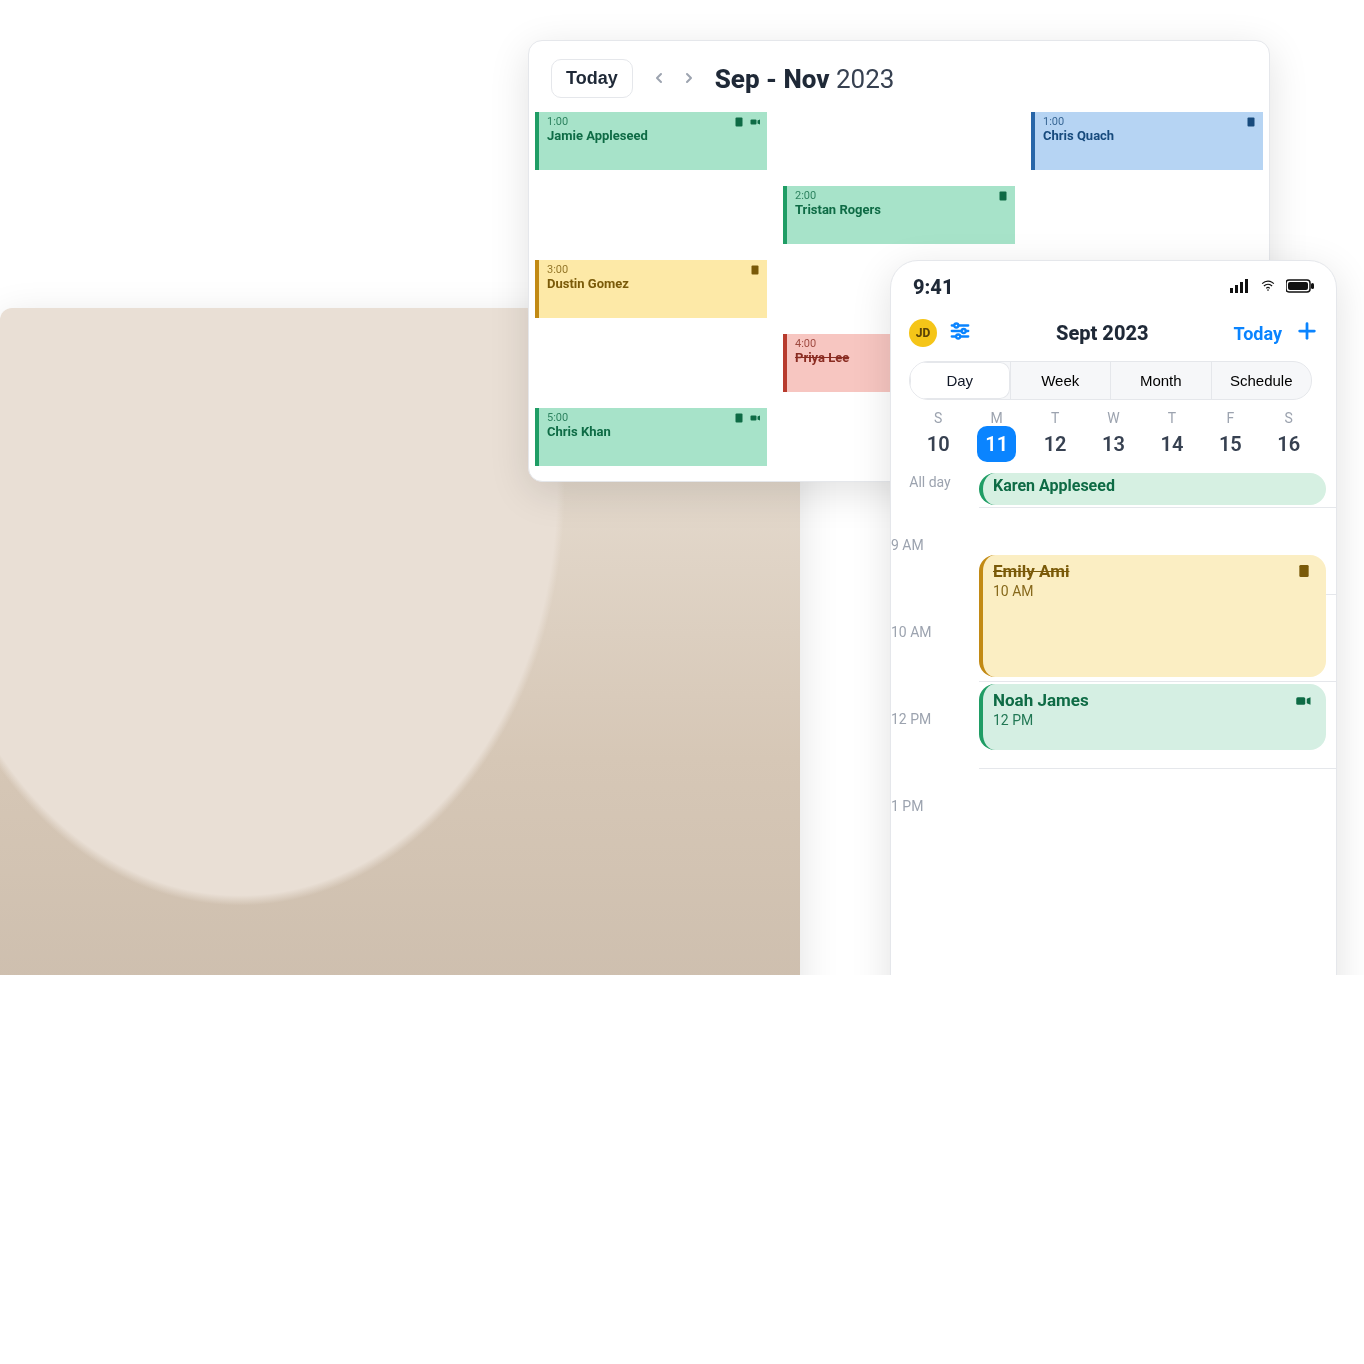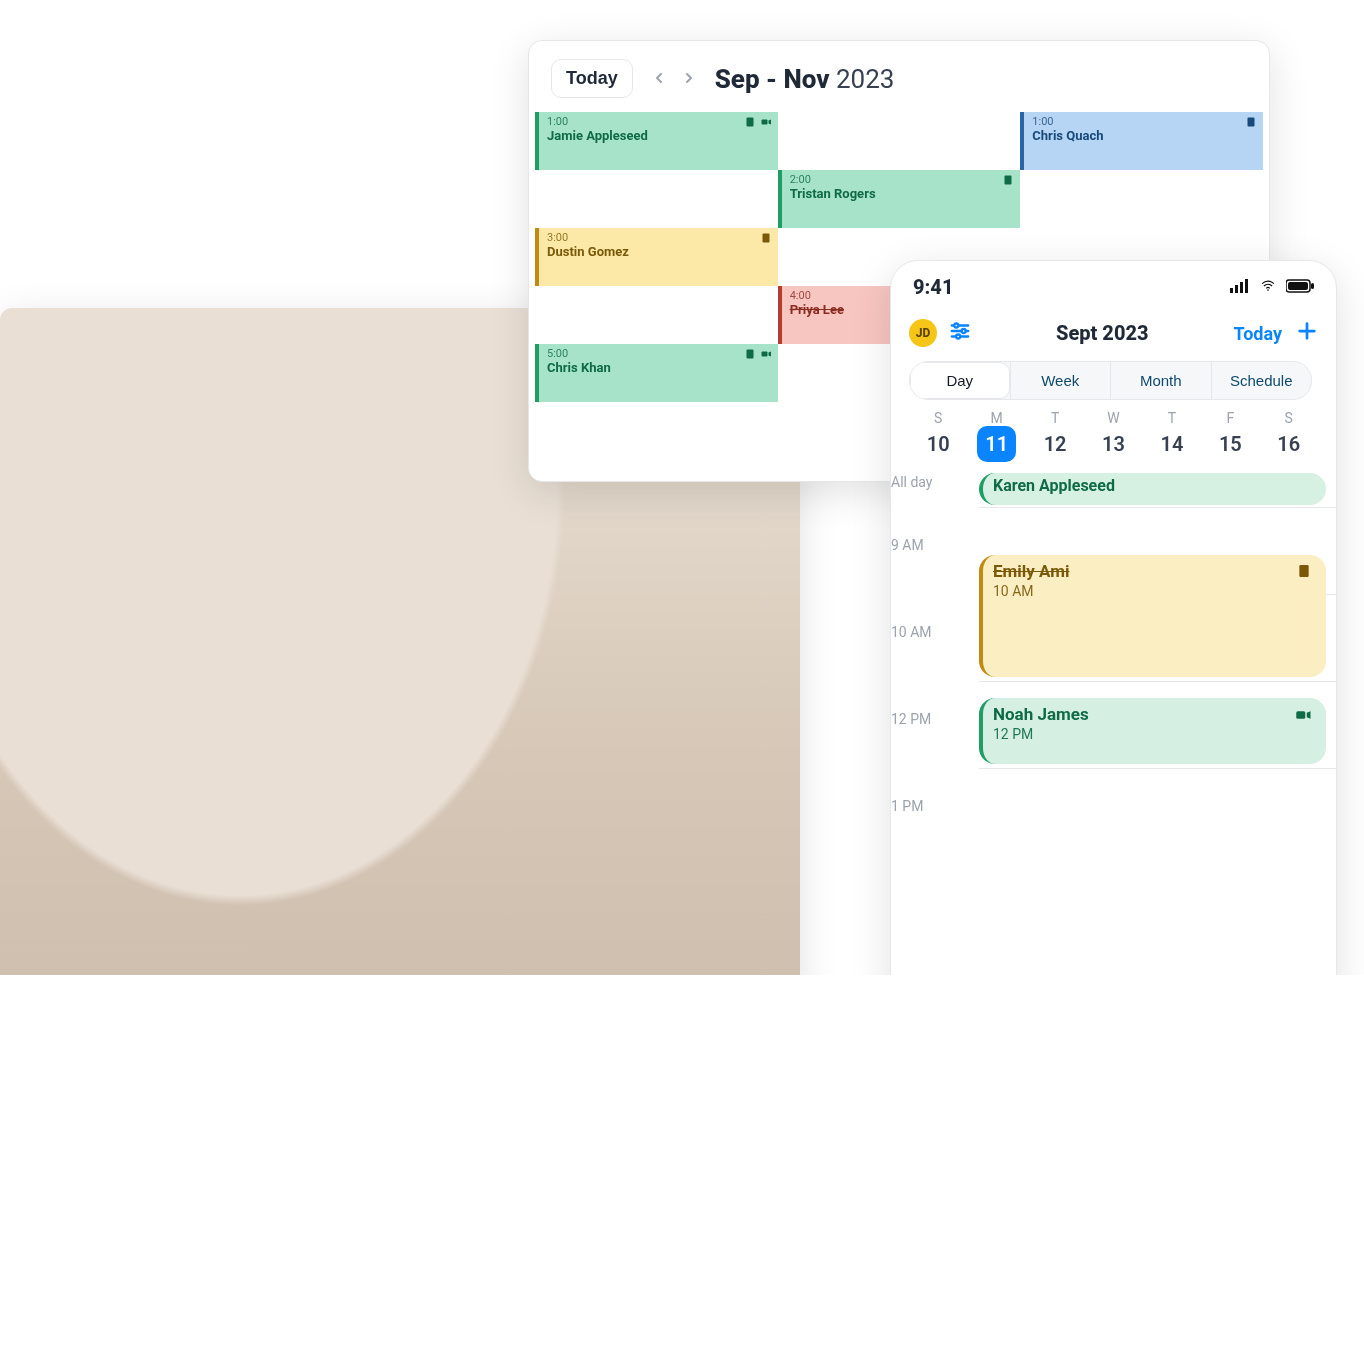--- a/index.html
+++ b/index.html
@@ -44,21 +44,21 @@
     overflow:hidden;
   }
   .desk-header{display:flex;align-items:center;gap:14px;padding:18px 22px 14px 22px}
   .today-btn{border:1px solid var(--border);background:#fff;border-radius:10px;padding:8px 14px;font-size:18px;font-weight:600;color:var(--text)}
   .nav-arrows{display:flex;gap:6px;color:#9ca3af}
   .nav-arrows span{font-size:20px;padding:4px}
   .desk-title{font-size:26px}
   .desk-title .bold{font-weight:800}
   .desk-title .year{font-weight:400;color:#374151}
 
-  .desk-grid{position:relative;display:grid;grid-template-columns:1fr 1fr 1fr;grid-auto-rows:58px;gap:0;padding:0 6px 6px 6px}
+  .desk-grid{position:relative;display:grid;grid-template-columns:1fr 1fr 1fr;grid-auto-rows:58px;gap:16px;padding:0 6px 6px 6px}
   .slot{position:relative}
   .event{
     position:relative;
     height:100%;
     border-left:4px solid transparent;
     padding:4px 8px 4px 8px;
     font-size:13px;
     line-height:1.15;
     display:flex;flex-direction:column;justify-content:flex-start;
     box-sizing:border-box;
@@ -86,33 +86,33 @@
   .sb-ico{display:inline-block}
 
   .mobile-header{display:flex;align-items:center;justify-content:space-between;padding:6px 18px 8px 18px}
   .left-cluster{display:flex;align-items:center;gap:12px}
   .avatar{width:28px;height:28px;border-radius:50%;background:#f5c518;color:#5b4306;display:flex;align-items:center;justify-content:center;font-weight:800;font-size:12px}
   .filter-ico{color:var(--blue)}
   .mobile-title{font-size:20px;font-weight:800}
   .right-cluster{display:flex;align-items:center;gap:14px;color:var(--blue);font-weight:700;font-size:18px}
 
   .seg{display:flex;margin:6px 24px 10px 18px;border:1px solid var(--border);background:#f6f7f9;border-radius:19px;overflow:hidden}
-  .seg button{flex:1;border:none;background:transparent;padding:10px 0;font-size:15px;color:#0c4a6e}
+  .seg button{flex:1;border:none;background:transparent;padding:10px 0;font-size:15px;color:#000000}
   .seg button.active{background:#fff;color:#111827;border-radius:10px;box-shadow:0 0 0 1px var(--border) inset}
   .seg .divider{width:1px;background:var(--border)}
 
   .dow-row,.num-row{display:grid;grid-template-columns:repeat(7,1fr);text-align:center;padding:0 18px}
   .dow-row span{color:#9ca3af;font-size:14px}
   .num-row span{font-size:20px;font-weight:600;color:#374151;padding:6px 0}
   .num-row .sel{background:var(--blue);color:#fff;border-radius:10px;margin:0 10px;padding:6px 0}
 
   .schedule{position:relative;margin-top:8px}
   .schedule-row{display:flex;align-items:flex-start}
   .time-col{width:78px;text-align:left;color:#9ca3af;font-size:14px;padding:30px 10px 0 0}
-  .allday-label{width:78px;text-align:left;color:#9ca3af;font-size:14px;padding:4px 10px 0 0}
+  .allday-label{width:78px;text-align:center;color:#9ca3af;font-size:14px;padding:4px 10px 0 0}
   .grid-col{flex:1;border-top:1px solid var(--border);position:relative;height:86px}
   .allday-col{flex:1;position:relative;border-top:1px solid transparent}
 
   .m-event{
     position:relative;border-left:4px solid transparent;border-radius:16px;padding:6px 10px;margin:2px 10px 2px 0;min-height:44px;
     font-size:15px;display:flex;flex-direction:column;gap:2px
   }
   .m-event .m-name{font-weight:700;font-size:17px}
   .m-event .m-sub{font-size:14px;opacity:.9}
   .m-ev-green{background:#d6f0e2;border-left-color:var(--green-border);color:var(--green-text)}
@@ -355,21 +355,21 @@
                 </svg>
             </span>
           </div>
         </div>
       </div>
 
 
       <div class="schedule-row">
         <div class="time-col">12 PM</div>
         <div class="grid-col">
-          <div class="m-event m-ev-greenish" style="min-height:54px;margin-top:16px">
+          <div class="m-event m-ev-greenish" style="min-height:54px;margin-top:2px">
             <span class="m-name">Noah James</span>
             <span class="m-sub">12 PM</span>
             <span class="right-ico">
               <svg width="18" height="18" viewBox="0 0 24 24" fill="#0e6b45">
                   <rect x="3" y="7" width="12" height="10" rx="2"></rect>
                   <polygon points="17,9 22,7 22,17 17,15"></polygon>
                 </svg>
             </span>
           </div>
         </div>

